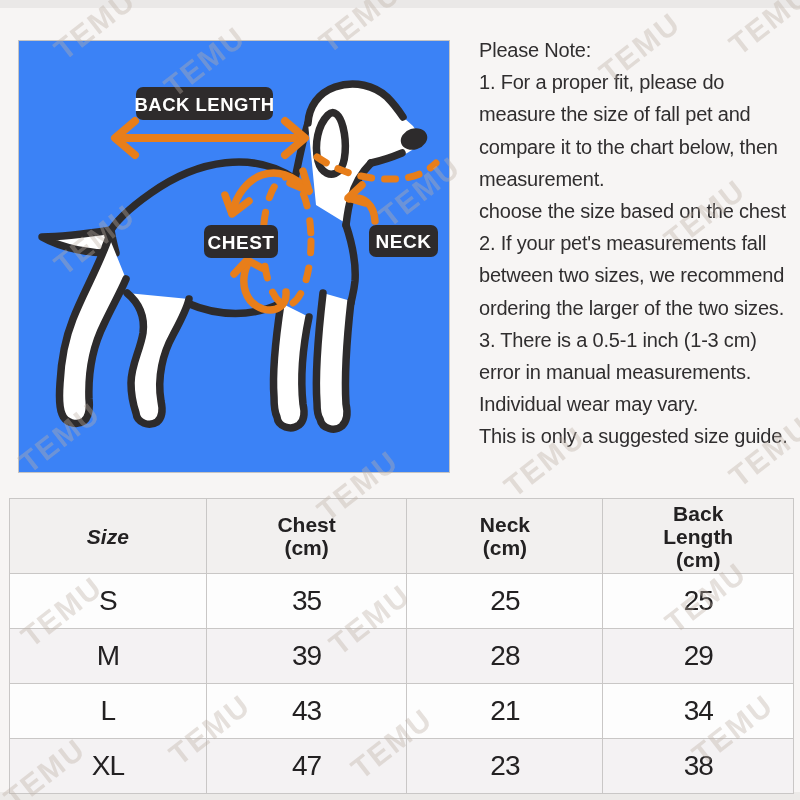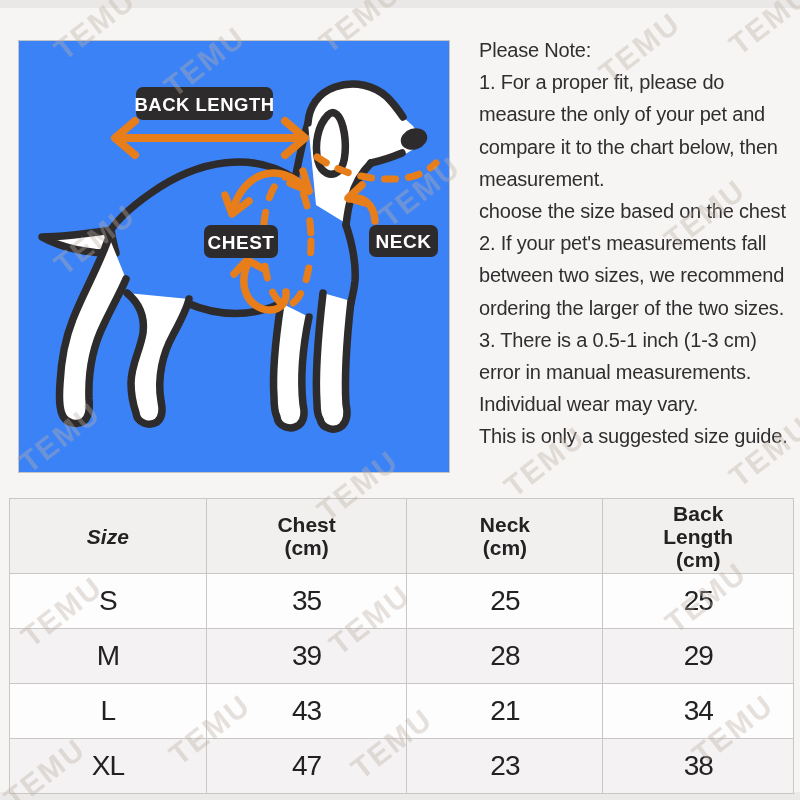--- a/index.html
+++ b/index.html
@@ -126,21 +126,21 @@
           <rect x="350" y="184" width="69" height="32" rx="7" fill="#2e2b2c"></rect>
           <text class="diag-label-text" x="384.5" y="207" font-size="19" text-anchor="middle">NECK</text>
         </g>
       </g>
     </svg>
   </div>
 
   <div class="note" id="note-block">
       <div class="note-line">Please Note:</div>
       <div class="note-line">1. For a proper fit, please do</div>
-      <div class="note-line">measure the only of your pet and</div>
+      <div class="note-line">measure the size of fall pet and</div>
       <div class="note-line">compare it to the chart below, then</div>
       <div class="note-line">measurement.</div>
       <div class="note-line">choose the size based on the chest</div>
       <div class="note-line">2. If your pet's measurements fall</div>
       <div class="note-line">between two sizes, we recommend</div>
       <div class="note-line">ordering the larger of the two sizes.</div>
       <div class="note-line">3. There is a 0.5-1 inch (1-3 cm)</div>
       <div class="note-line">error in manual measurements.</div>
       <div class="note-line">Individual wear may vary.</div>
       <div class="note-line">This is only a suggested size guide.</div>

